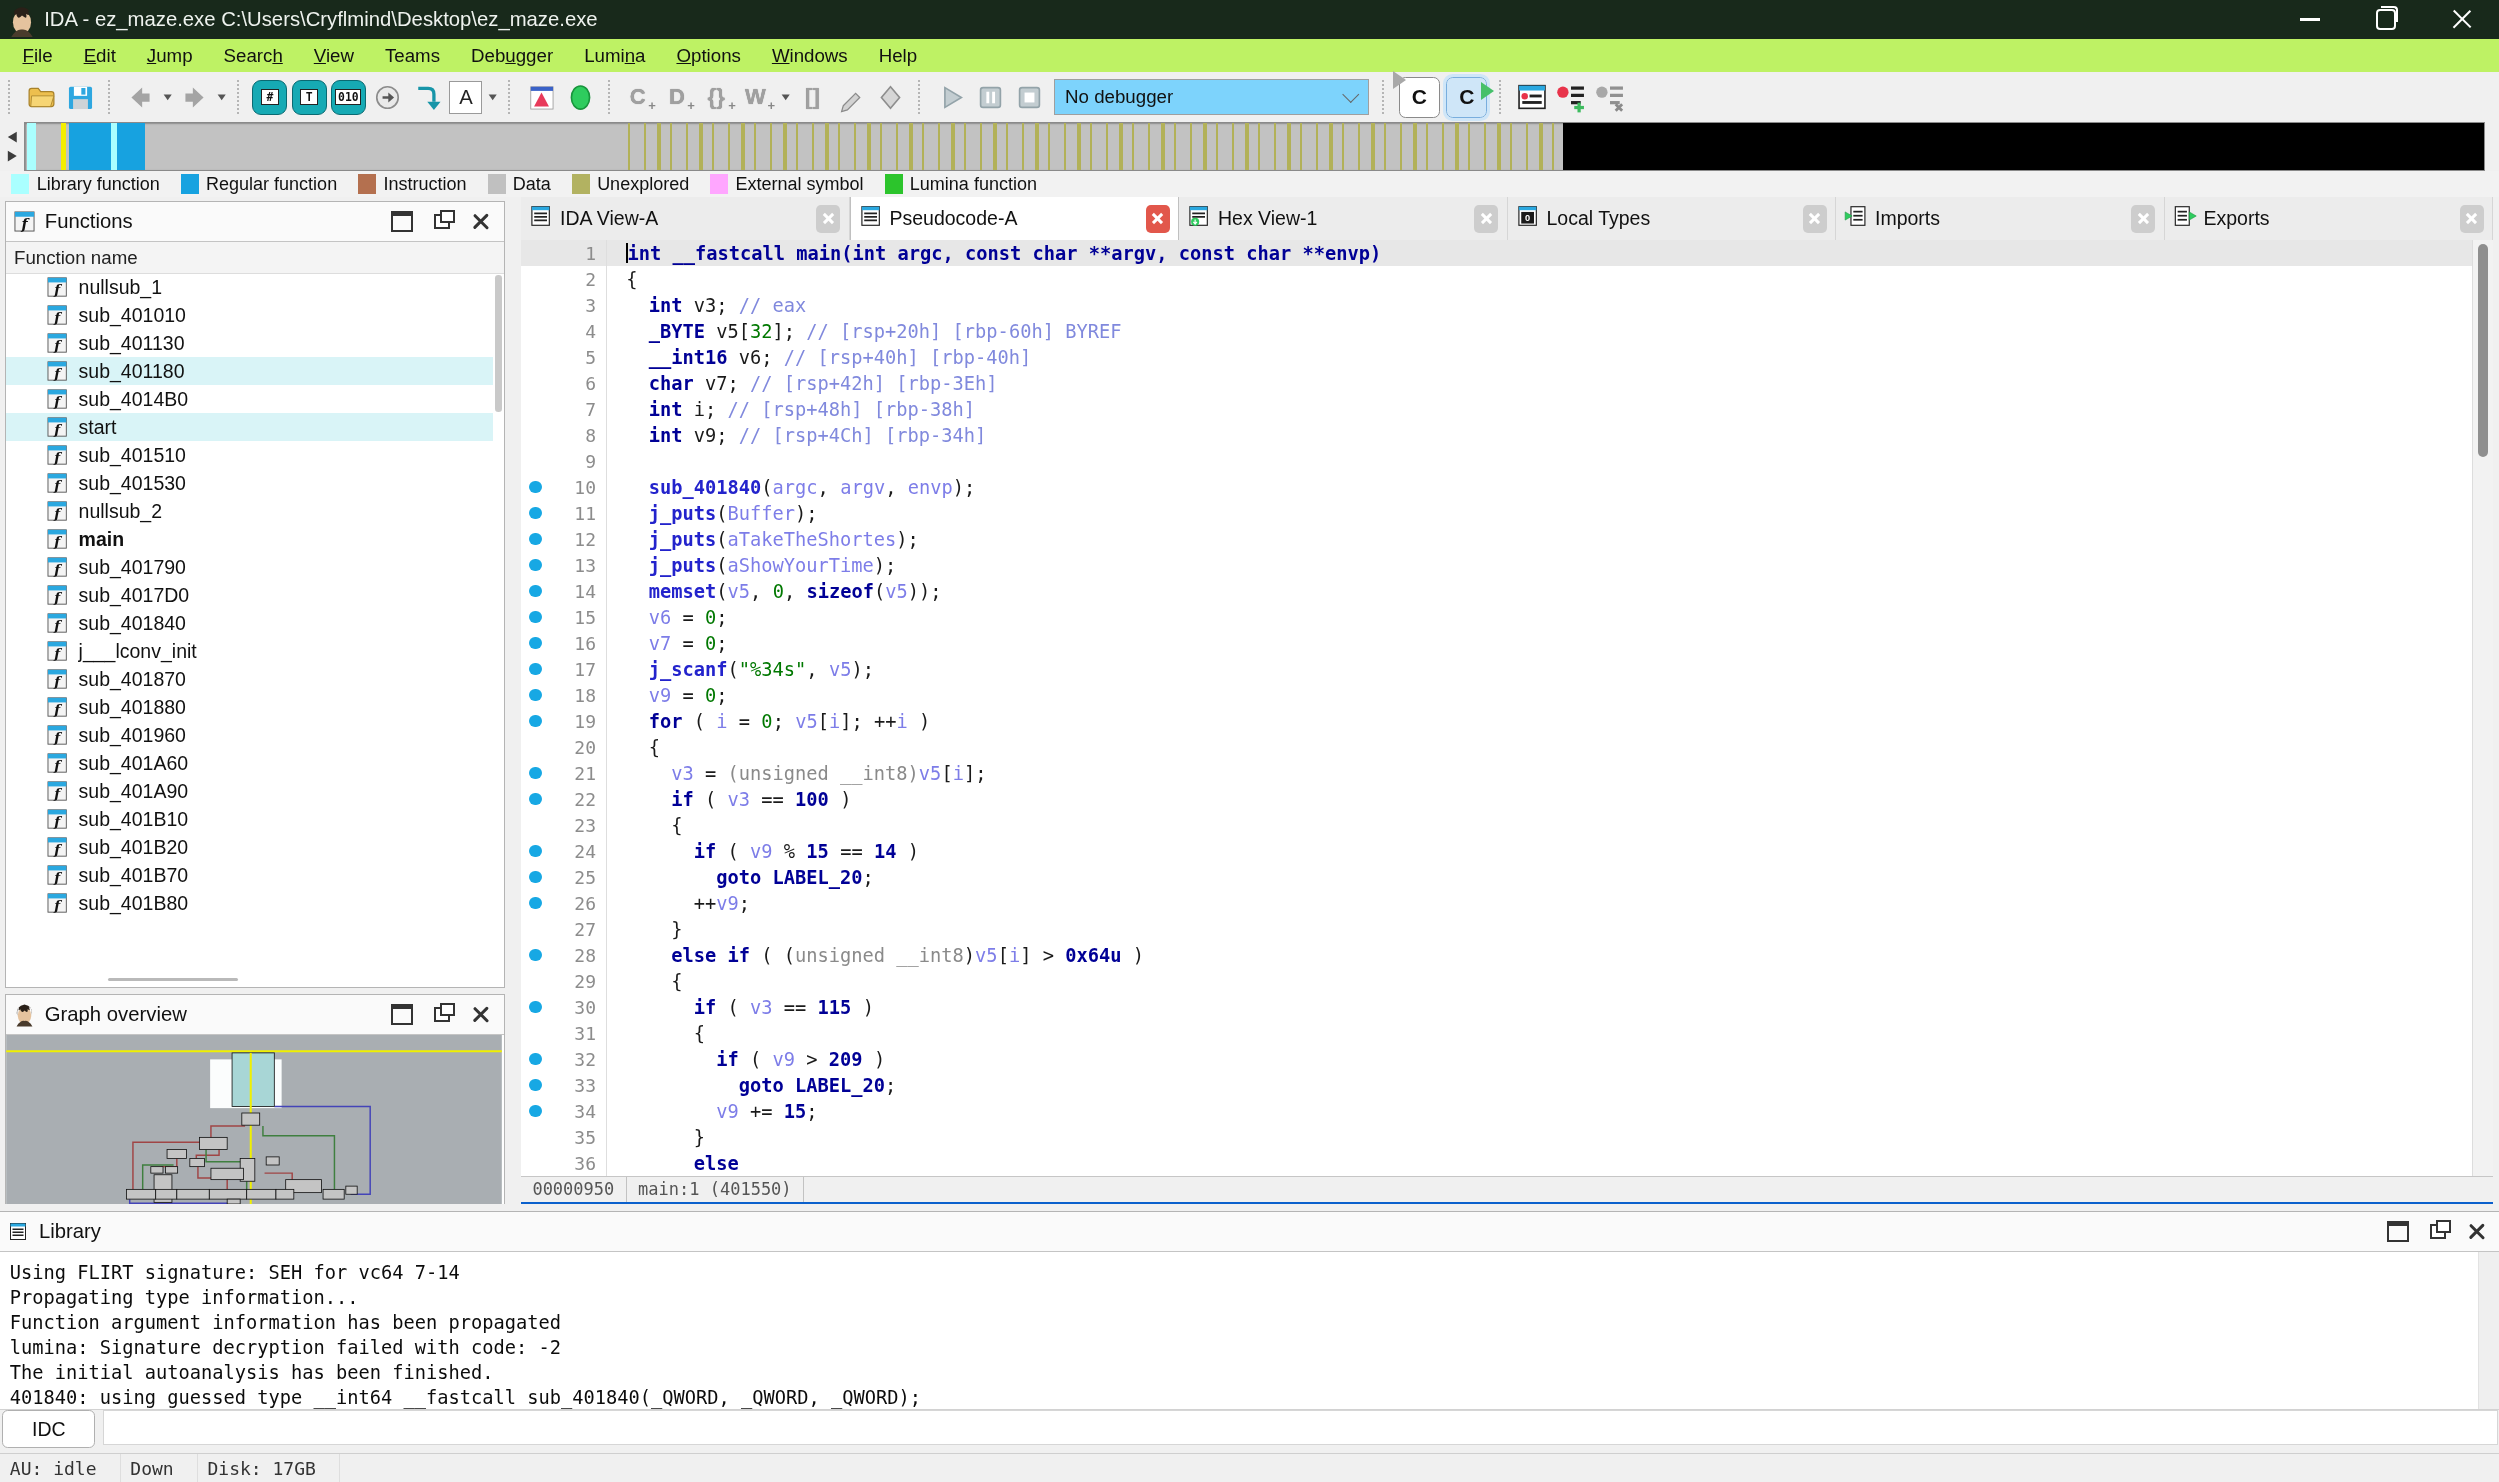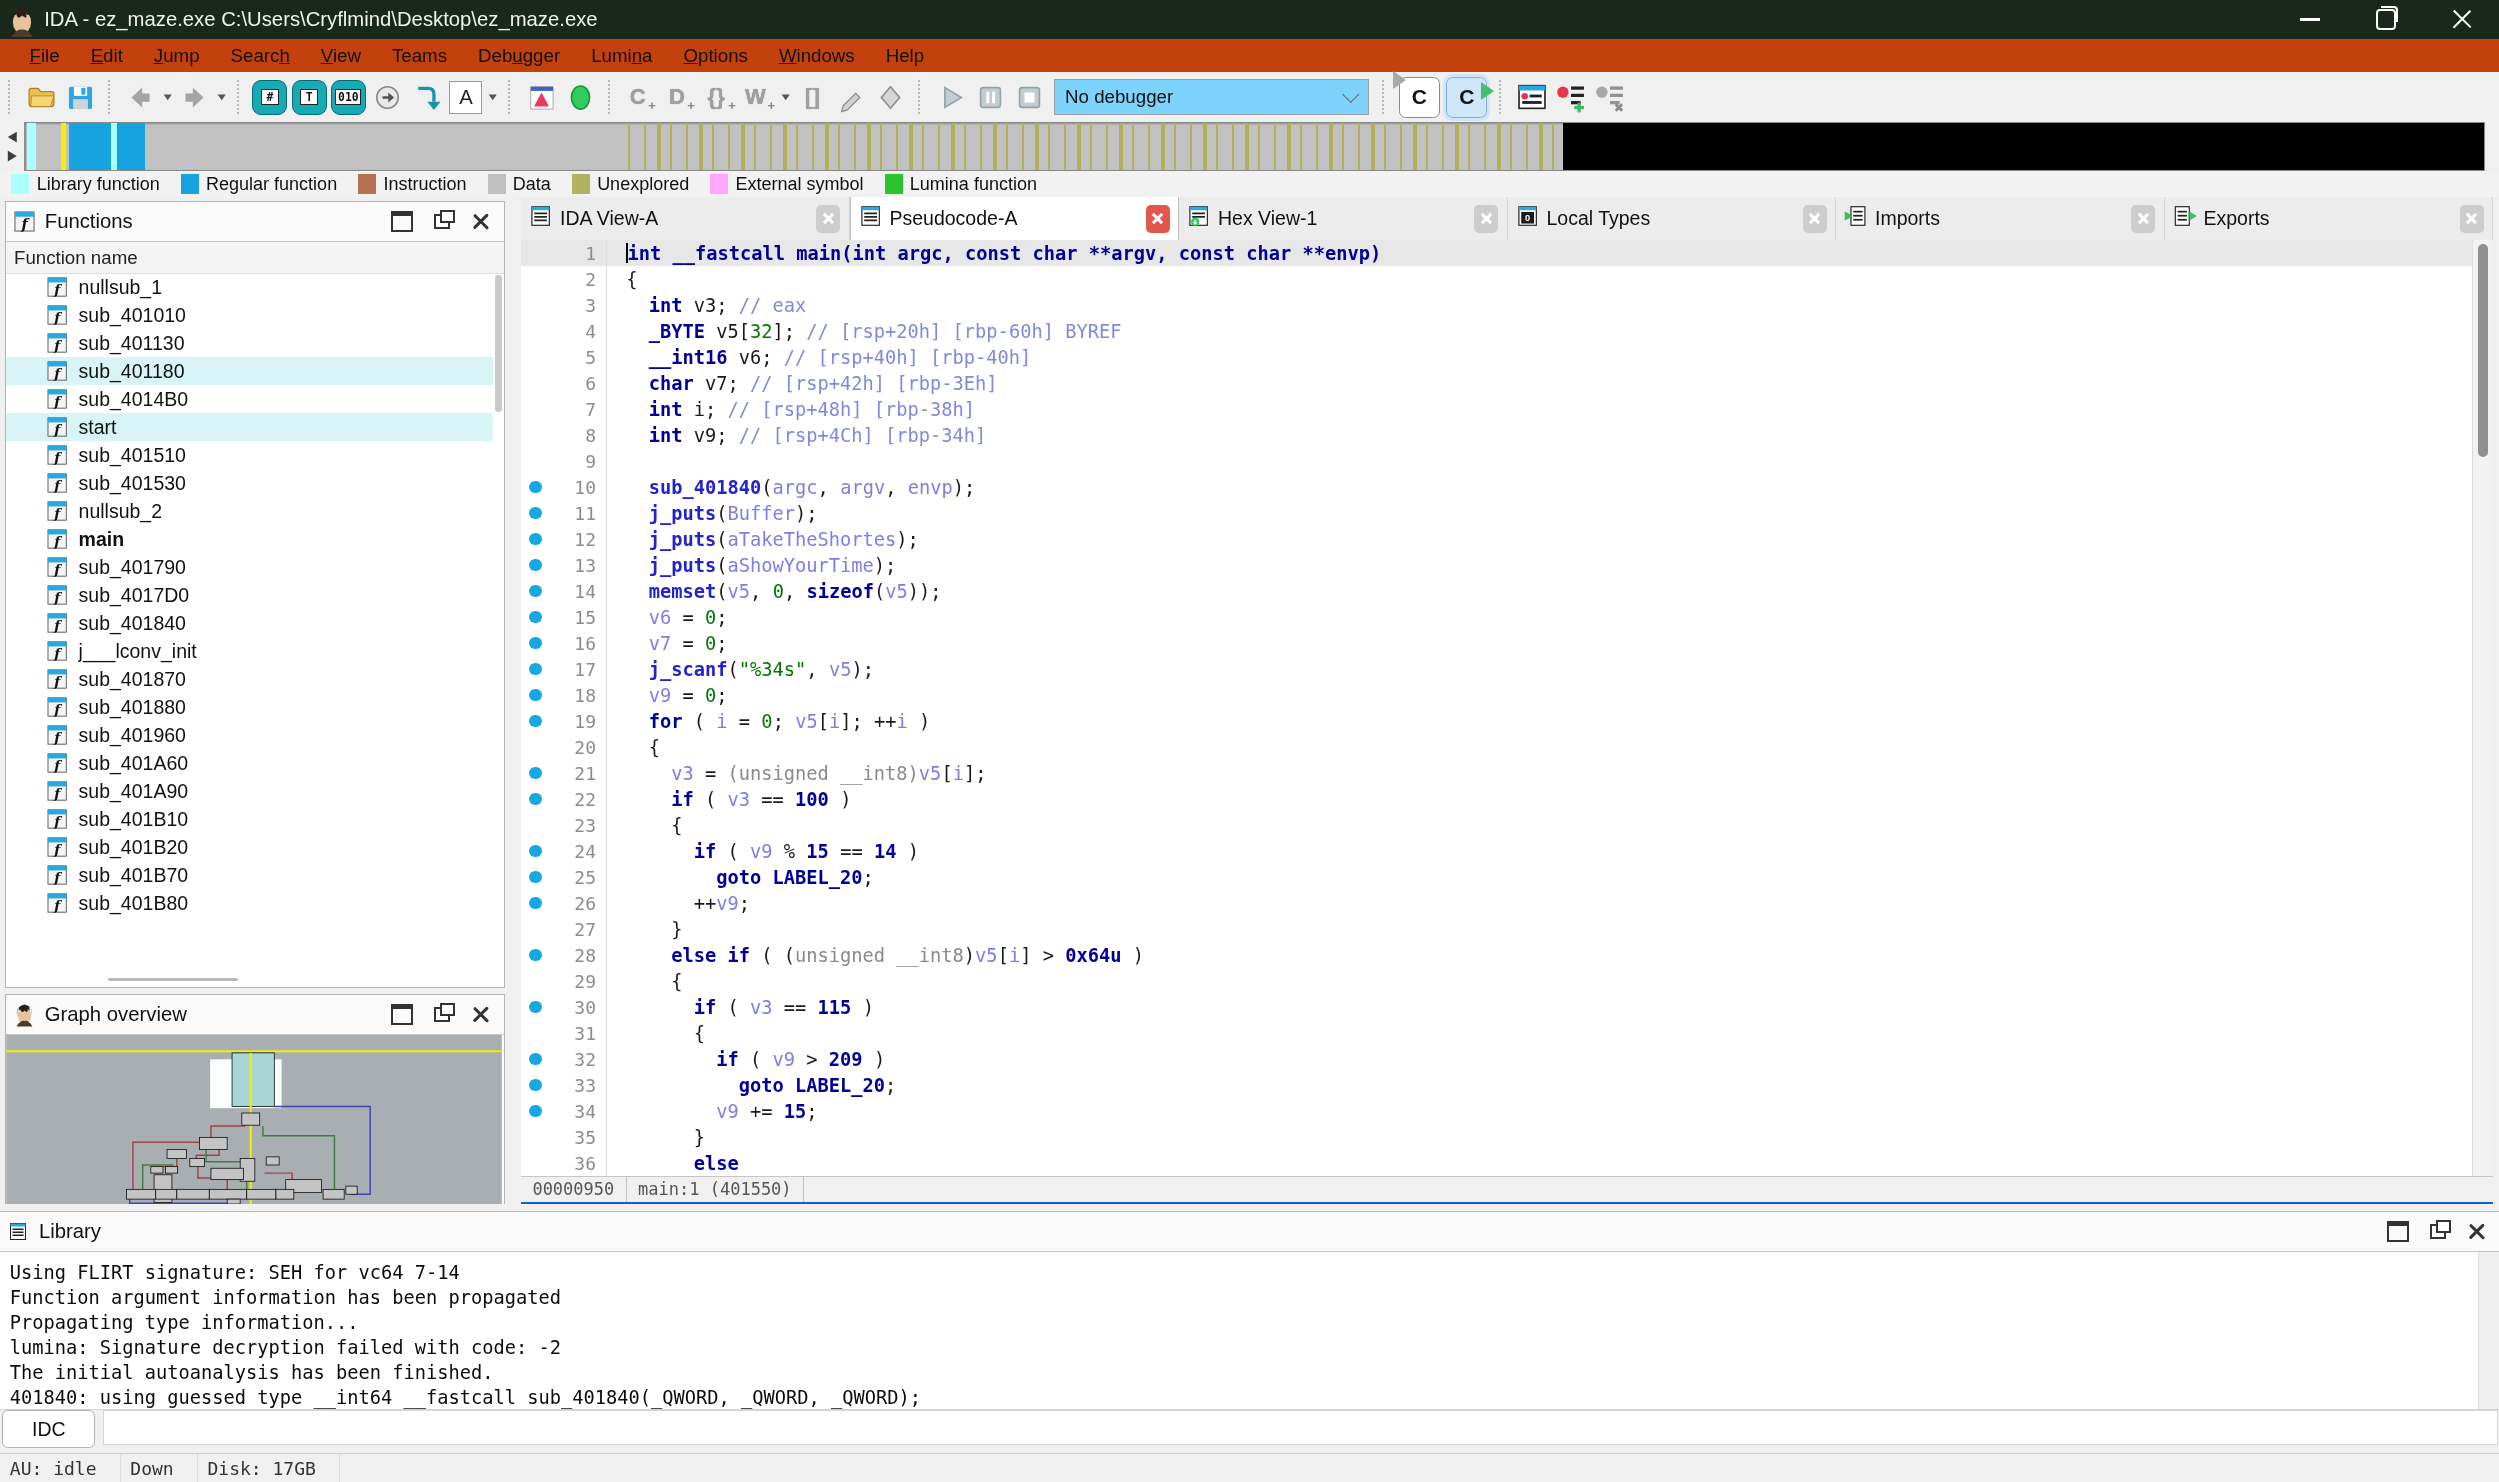--- a/index.html
+++ b/index.html
@@ -11,22 +11,22 @@
   .titlebar .appicon{width:28px;height:33px;margin:1.6px 8.1px 0 8.1px;}
   .wbtns{margin-left:auto;display:flex;height:100%;}
   .wbtn{width:76px;height:100%;display:flex;align-items:center;justify-content:center;}
   .glyph-min{width:19.5px;height:2.4px;background:#fff;}
   .glyph-restore{width:16.3px;height:16.3px;border:2px solid #fff;border-radius:4.1px;position:relative;}
   .glyph-restore:before{content:"";position:absolute;left:3.3px;top:-5.7px;width:14.6px;height:14.6px;border:2px solid #fff;border-left:none;border-bottom:none;border-radius:0 4.1px 0 0;}
   .xbars{position:relative;width:21px;height:21px;}
   .xbars:before,.xbars:after{content:"";position:absolute;left:-1.6px;top:9px;width:24.4px;height:2.4px;background:#fff;}
   .xbars:before{transform:rotate(45deg);} .xbars:after{transform:rotate(-45deg);}
   
-  .menubar{position:absolute;top:39px;left:0;right:0;height:33px;background:#c2410c;display:flex;
-           align-items:center;font-size:18.7px;padding-left:14px;}
+  .menubar{position:absolute;top:39px;left:0;right:0;height:33px;background:#bef264;display:flex;
+           align-items:center;font-size:18.7px;padding-left:7px;}
   .menu-item{padding:3.3px 15.5px;} .menu-item u{text-decoration:underline;}
   
   .toolbar{position:absolute;top:72px;left:0;right:0;height:50px;background:#f0f0f0;display:flex;align-items:center;}
   .grip{width:4.9px;height:34px;border-left:2.4px dotted #b5b5b5;margin:0 6.5px 0 8.1px;}
   .tbi{width:36px;height:36px;display:flex;align-items:center;justify-content:center;margin:0 1.6px;position:relative;}
   .tbi svg{display:block;}
   .caret{width:14.6px;height:36px;display:flex;align-items:center;justify-content:center;}
   .tb-badge{width:33px;height:33px;border-radius:9px;background:#16aab4;border:1.6px solid #0a6a72;
             display:flex;align-items:center;justify-content:center;}
   .tb-badge .in{background:#fff;border:1.6px solid #222;min-width:13px;text-align:center;padding:0 1.6px;
@@ -835,22 +835,22 @@
         </svg>
       <span>Library</span>
       <span class="pbtns">
         <span class="pb-max"></span>
         <span class="pb-float"></span>
         <span class="pb-x"></span>
       </span>
     </div>
     <div class="outlog">
         <div class="outline">Using FLIRT signature: SEH for vc64 7-14</div>
+        <div class="outline">Propagating type information...</div>
         <div class="outline">Function argument information has been propagated</div>
-        <div class="outline">Propagating type information...</div>
         <div class="outline">lumina: Signature decryption failed with code: -2</div>
         <div class="outline">The initial autoanalysis has been finished.</div>
         <div class="outline">401840: using guessed type __int64 __fastcall sub_401840(_QWORD, _QWORD, _QWORD);</div>
       </div>
     <div class="outscroll"></div>
     <div class="clirow">
       <span class="idctab">
           <span>IDC</span>
         </span>
       <span class="cliinput"></span>

